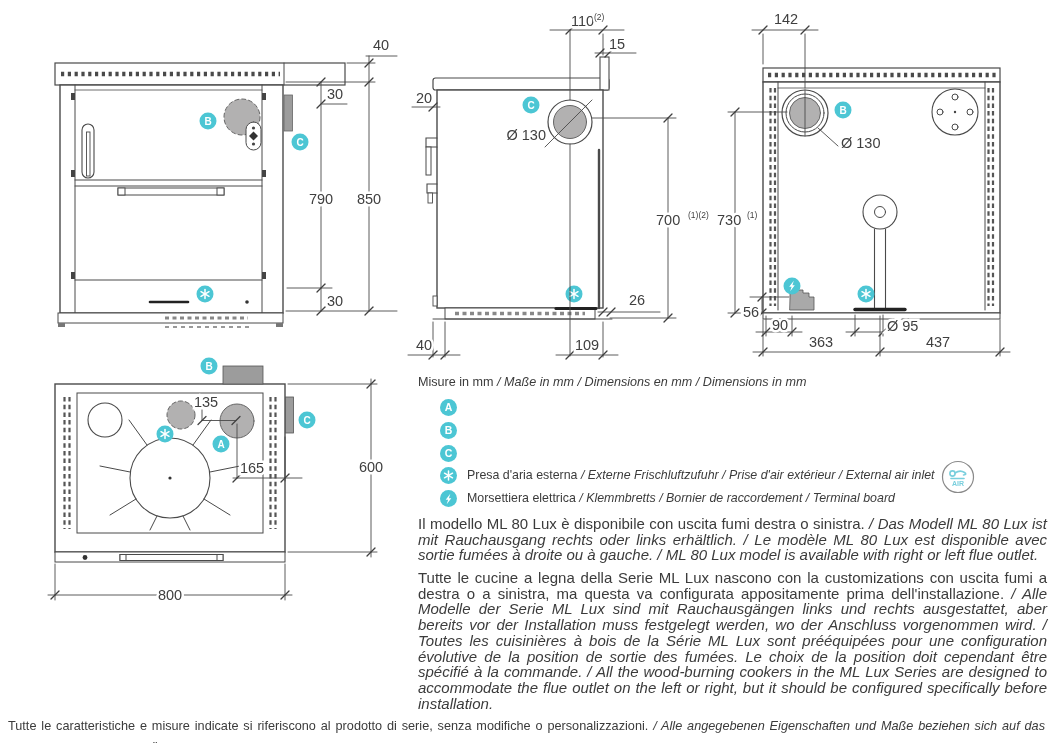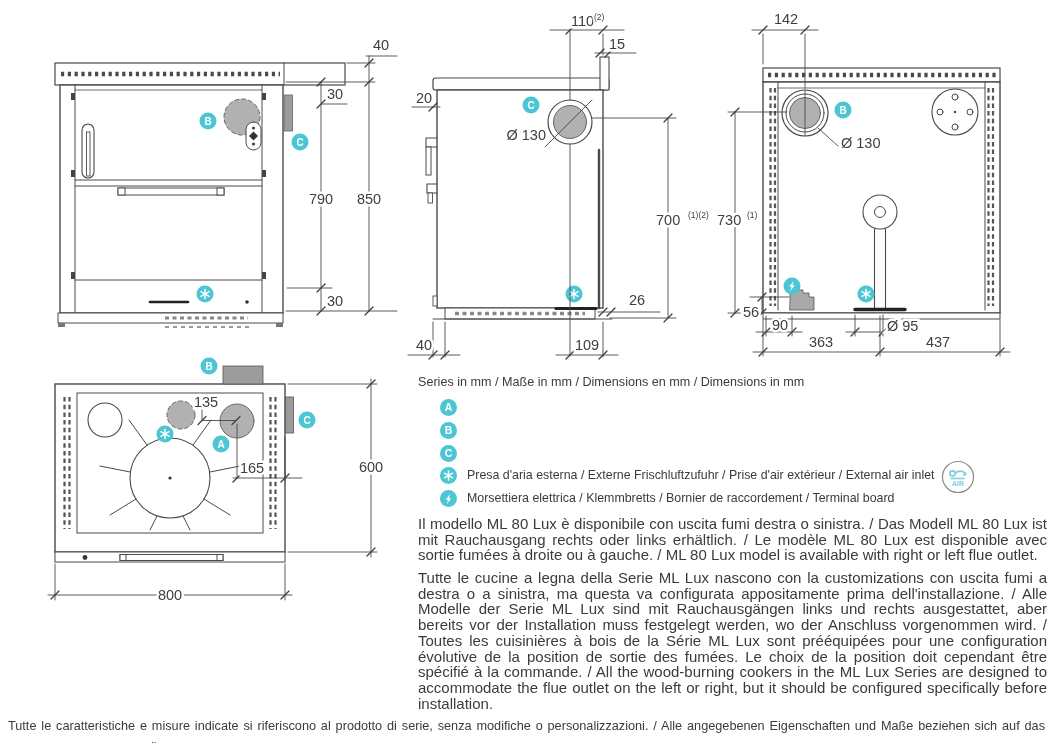--- a/index.html
+++ b/index.html
@@ -9,21 +9,21 @@
   svg text{font-family:"Liberation Sans",sans-serif;}
   .dimtxt{font-size:14.5px;fill:#3f3f3f;paint-order:stroke;stroke:#ffffff;stroke-width:5px;}
   .suptxt{font-size:8.5px;fill:#3f3f3f;paint-order:stroke;stroke:#ffffff;stroke-width:4px;}
   .mklet{font-size:10px;font-weight:bold;fill:#ffffff;text-anchor:middle;}
   .abs{position:absolute;}
   .units-note{font-size:12.6px;}
   .legend-row{position:absolute;left:22px;display:flex;align-items:flex-start;font-size:12.4px;line-height:15px;white-space:nowrap;}
   .mk{flex:0 0 auto;width:17px;height:17px;border-radius:50%;display:inline-flex;align-items:center;justify-content:center;
       color:#fff;font-size:10.5px;font-weight:bold;margin-right:10px;margin-top:-1px;}
   .para{position:absolute;left:418px;width:629px;font-size:15px;line-height:15.7px;text-align:justify;}
-  .sec{}
+  .sec{font-style:italic;}
   .footer{position:absolute;left:8px;top:679px;width:1037px;font-size:12.7px;line-height:23px;text-align:justify;margin-top:36px;}
   .airbadge{position:relative;margin-left:6px;margin-top:-8px;}
 </style>
 </head>
 <body>
 
 <div class="page">
 
 <svg class="abs" style="left:0;top:0" width="1051" height="625" viewBox="0 0 1051 625">
   <defs></defs>
@@ -378,21 +378,21 @@
     </g>
     <text x="206" y="407" text-anchor="middle" class="dimtxt">135</text>
     <text x="252" y="473" text-anchor="middle" class="dimtxt">165</text>
     <text x="371" y="472" text-anchor="middle" class="dimtxt">600</text>
     <text x="170" y="600" text-anchor="middle" class="dimtxt">800</text>
   </g>
 </svg>
 
 <div class="abs" style="left:418px;top:375px;width:630px;height:135px">
   <div class="units-note">
-    <span>Series in mm</span>
+    <span>Misure in mm</span>
     <span class="sec">/ Maße in mm / Dimensions en mm / Dimensions in mm</span>
   </div>
 
   <div class="legend-row" style="top:25px">
     <span class="mk" style="background:#4cc6d4">A</span>
   </div>
 
   <div class="legend-row" style="top:48px">
     <span class="mk" style="background:#4cc6d4">B</span>
   </div>

